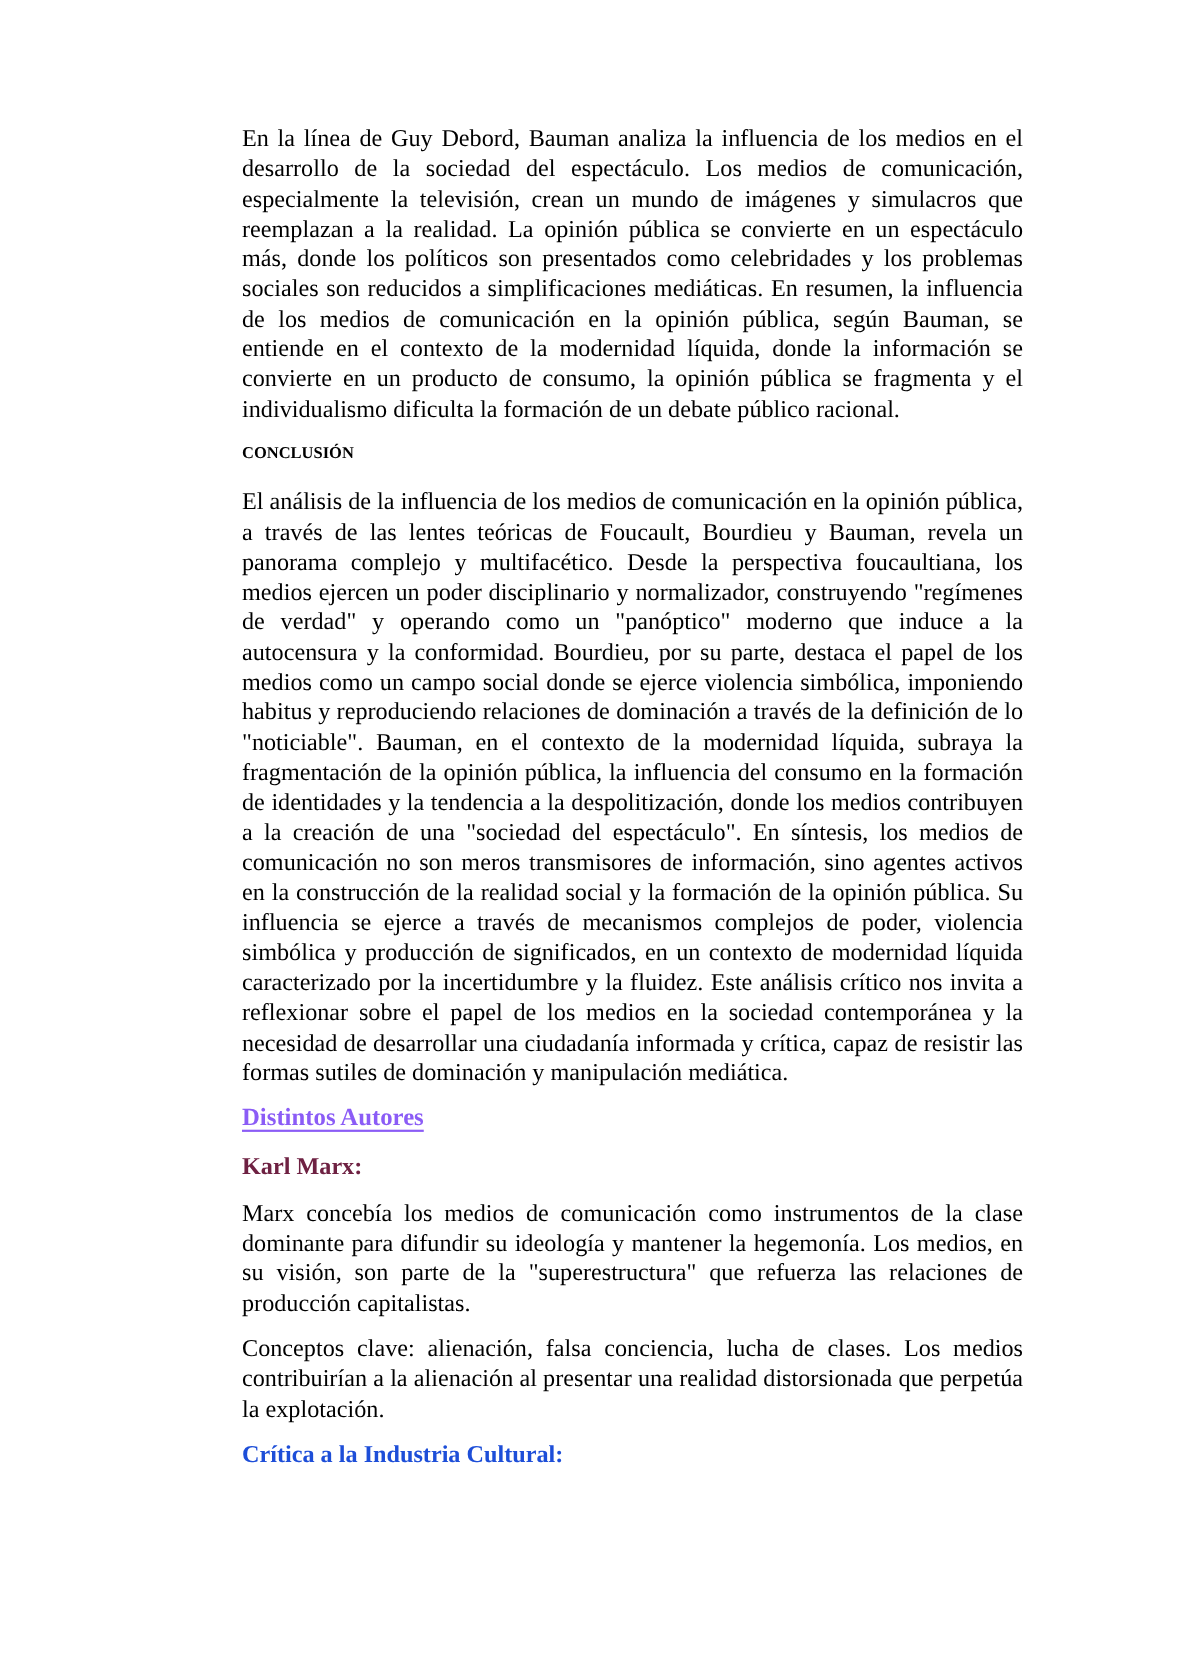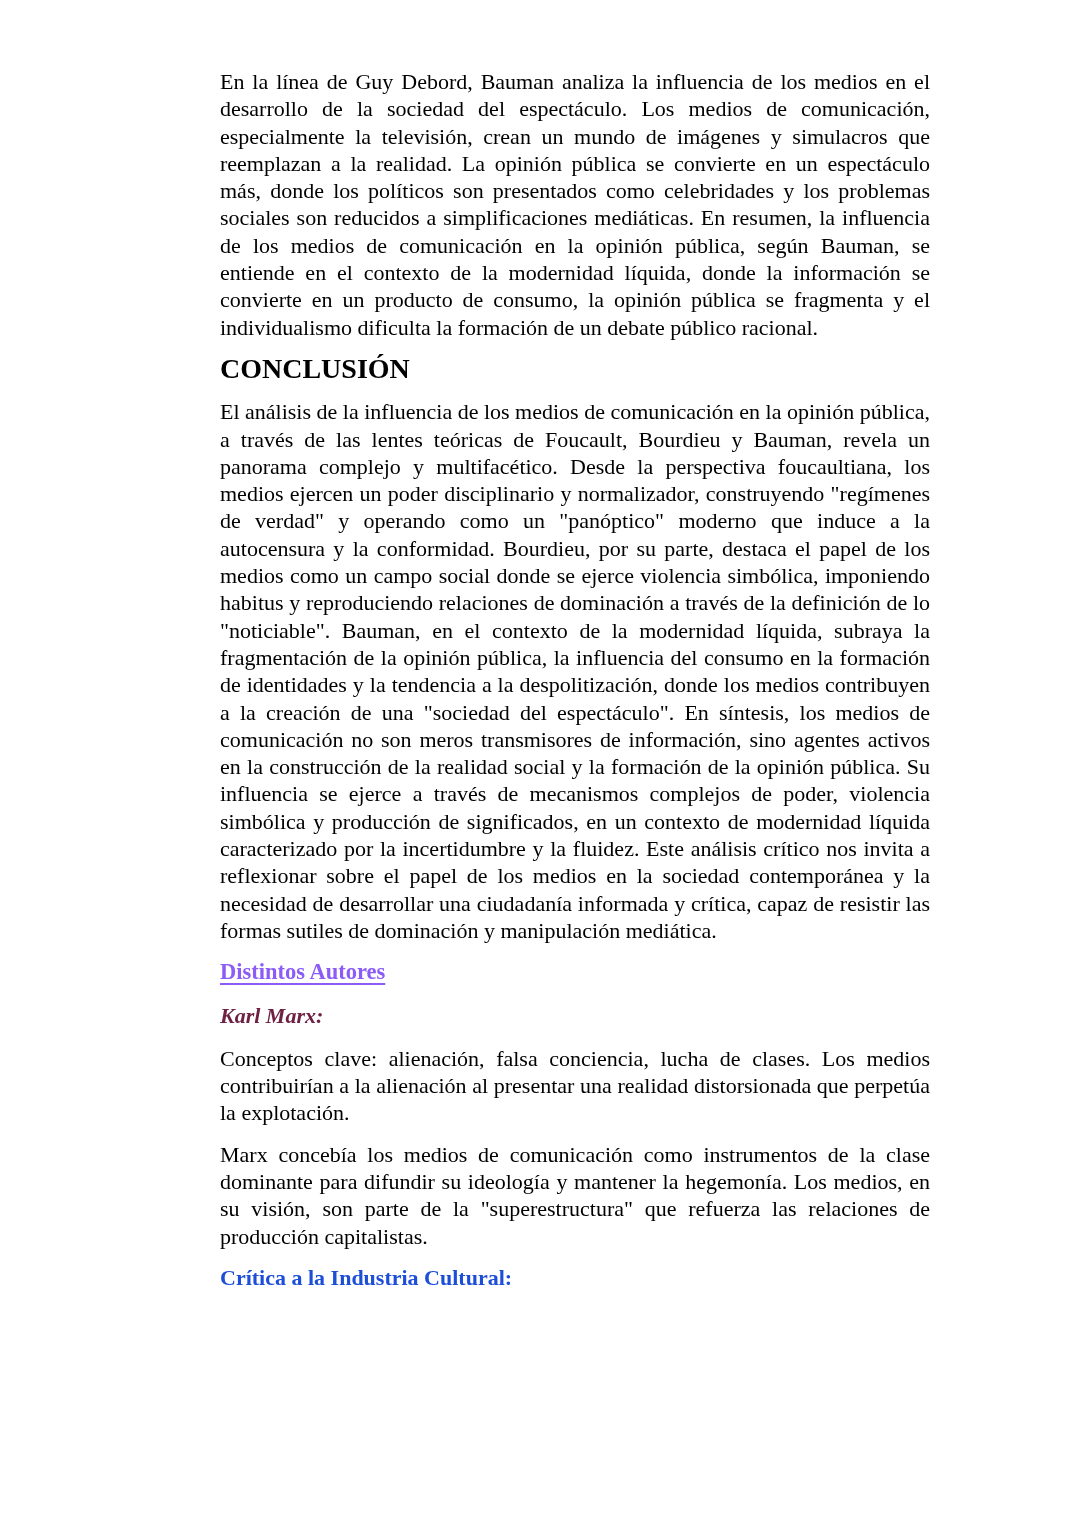--- a/index.html
+++ b/index.html
@@ -7,53 +7,52 @@
     margin: 0;
     padding: 0;
     background: #ffffff;
   }
   .page {
     position: relative;
     width: 1080px;
     height: 1527px;
     background: #ffffff;
     box-sizing: border-box;
-    padding: 68px 150px 40px 220px;
+    padding: 112px 150px 40px 220px;
     overflow: hidden;
     font-family: "Liberation Serif", "DejaVu Serif", serif;
     font-size: 22px;
     line-height: 27.3px;
     color: #000000;
   }
   .body-para {
     margin: 0 0 14px 0;
     text-align: justify;
     text-justify: inter-word;
   }
   .heading-black {
-    font-size: 28px;
+    font-size: 15px;
     font-weight: bold;
     color: #000000;
     margin: 2px 0 16px 0;
   }
   .heading-underline {
     font-size: 22.5px;
     font-weight: bold;
     color: #8b5cf6;
     text-decoration: underline;
     text-underline-offset: 4px;
     text-decoration-thickness: 2px;
     margin: 2px 0 16px 0;
   }
   .subheading-dark {
     font-size: 22px;
     font-weight: bold;
     color: #6e2142;
     margin: 0 0 16px 0;
-    font-style: italic;
   }
   .subheading-rose {
     font-size: 22px;
     font-weight: bold;
     color: #1d4ed8;
     margin: 0 0 16px 0;
   }
 </style>
 </head>
 <body>
@@ -64,19 +63,19 @@
 
   <h2 class="heading-black">CONCLUSIÓN</h2>
 
   <p class="body-para">El análisis de la influencia de los medios de comunicación en la opinión pública, a través de las lentes teóricas de Foucault, Bourdieu y Bauman, revela un panorama complejo y multifacético. Desde la perspectiva foucaultiana, los medios ejercen un poder disciplinario y normalizador, construyendo "regímenes de verdad" y operando como un "panóptico" moderno que induce a la autocensura y la conformidad. Bourdieu, por su parte, destaca el papel de los medios como un campo social donde se ejerce violencia simbólica, imponiendo habitus y reproduciendo relaciones de dominación a través de la definición de lo "noticiable". Bauman, en el contexto de la modernidad líquida, subraya la fragmentación de la opinión pública, la influencia del consumo en la formación de identidades y la tendencia a la despolitización, donde los medios contribuyen a la creación de una "sociedad del espectáculo". En síntesis, los medios de comunicación no son meros transmisores de información, sino agentes activos en la construcción de la realidad social y la formación de la opinión pública. Su influencia se ejerce a través de mecanismos complejos de poder, violencia simbólica y producción de significados, en un contexto de modernidad líquida caracterizado por la incertidumbre y la fluidez. Este análisis crítico nos invita a reflexionar sobre el papel de los medios en la sociedad contemporánea y la necesidad de desarrollar una ciudadanía informada y crítica, capaz de resistir las formas sutiles de dominación y manipulación mediática.</p>
 
   <h3 class="heading-underline">Distintos Autores</h3>
 
   <h4 class="subheading-dark">Karl Marx:</h4>
 
 
+  <p class="body-para">Marx concebía los medios de comunicación como instrumentos de la clase dominante para difundir su ideología y mantener la hegemonía. Los medios, en su visión, son parte de la "superestructura" que refuerza las relaciones de producción capitalistas.</p>
+
   <p class="body-para">Conceptos clave: alienación, falsa conciencia, lucha de clases. Los medios contribuirían a la alienación al presentar una realidad distorsionada que perpetúa la explotación.</p>
-
-  <p class="body-para">Marx concebía los medios de comunicación como instrumentos de la clase dominante para difundir su ideología y mantener la hegemonía. Los medios, en su visión, son parte de la "superestructura" que refuerza las relaciones de producción capitalistas.</p>
 
   <h4 class="subheading-rose">Crítica a la Industria Cultural:</h4>
 
 </div>
 
 </body></html>

